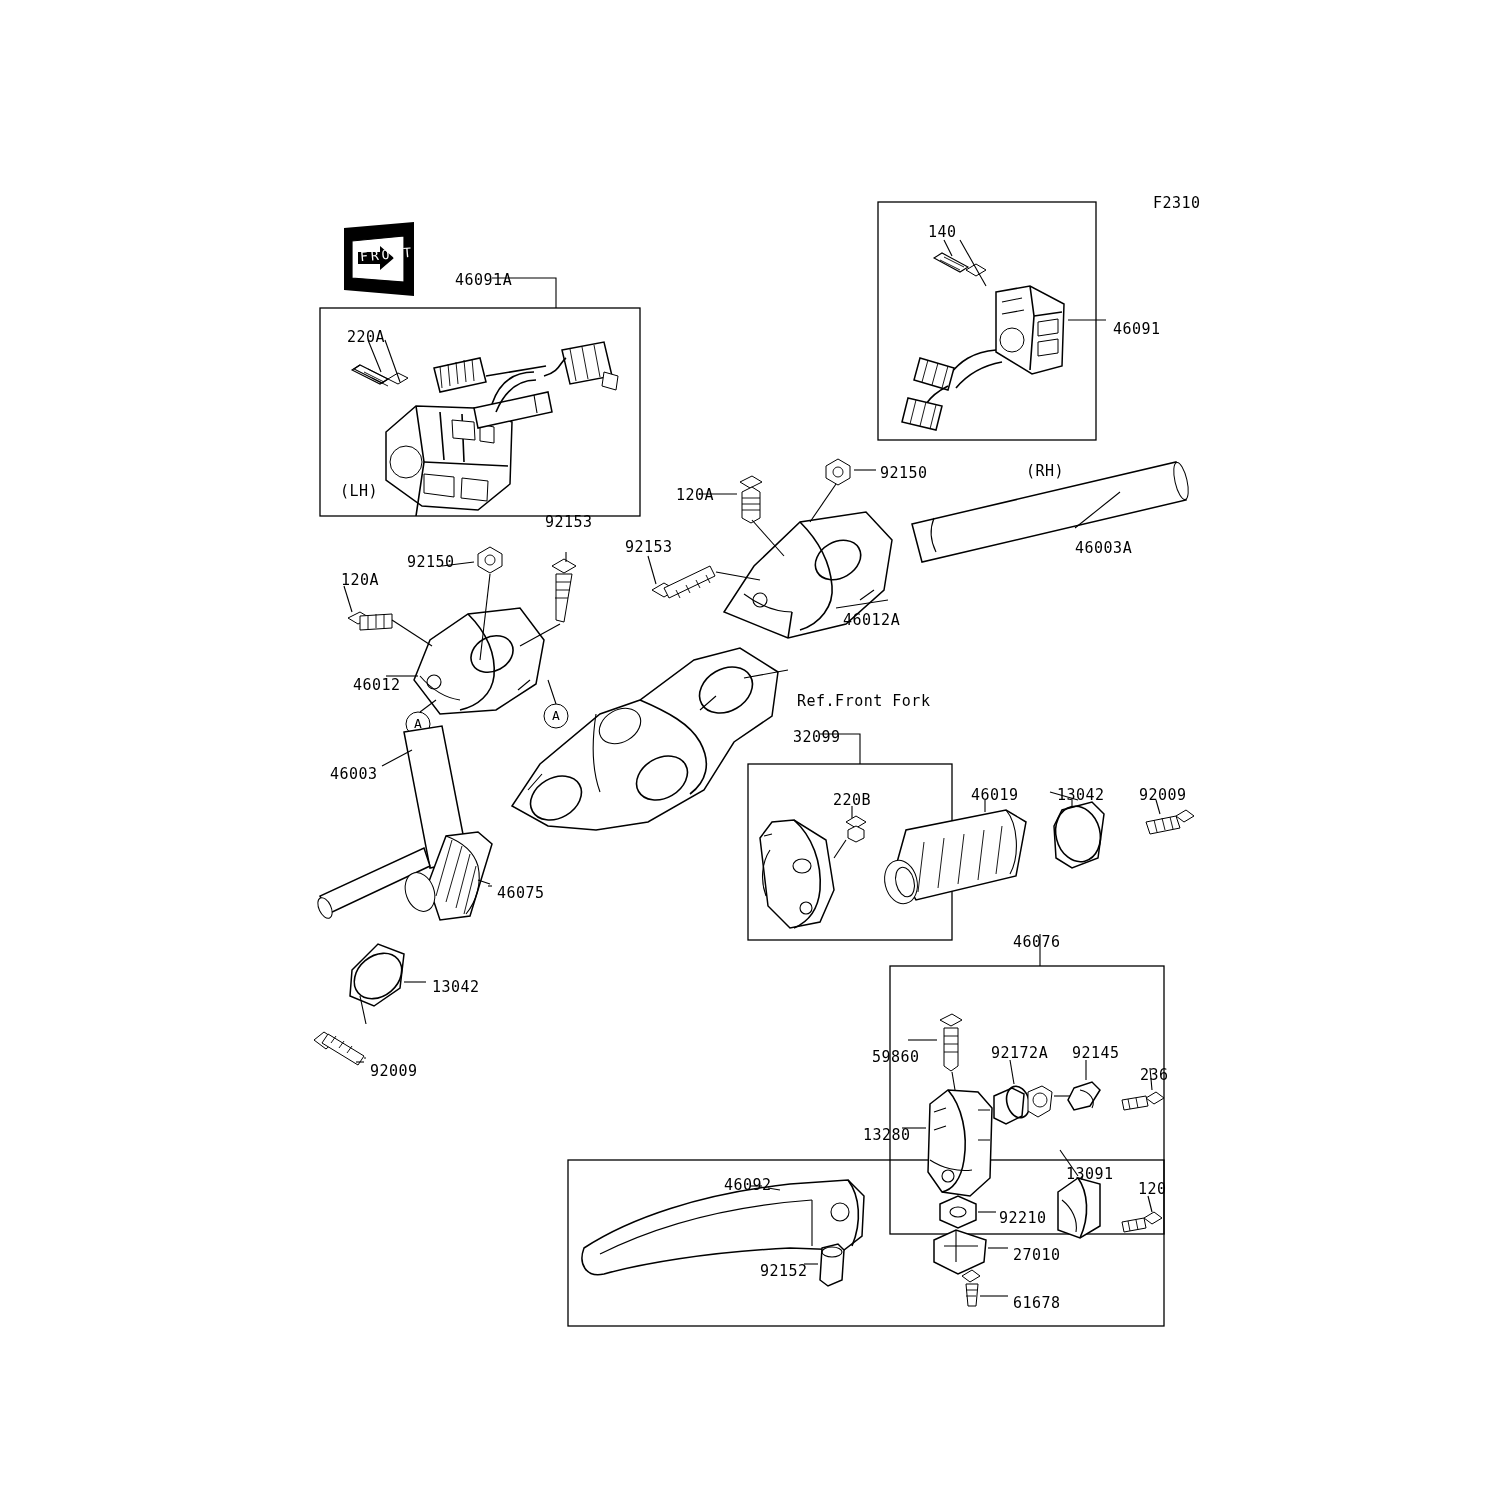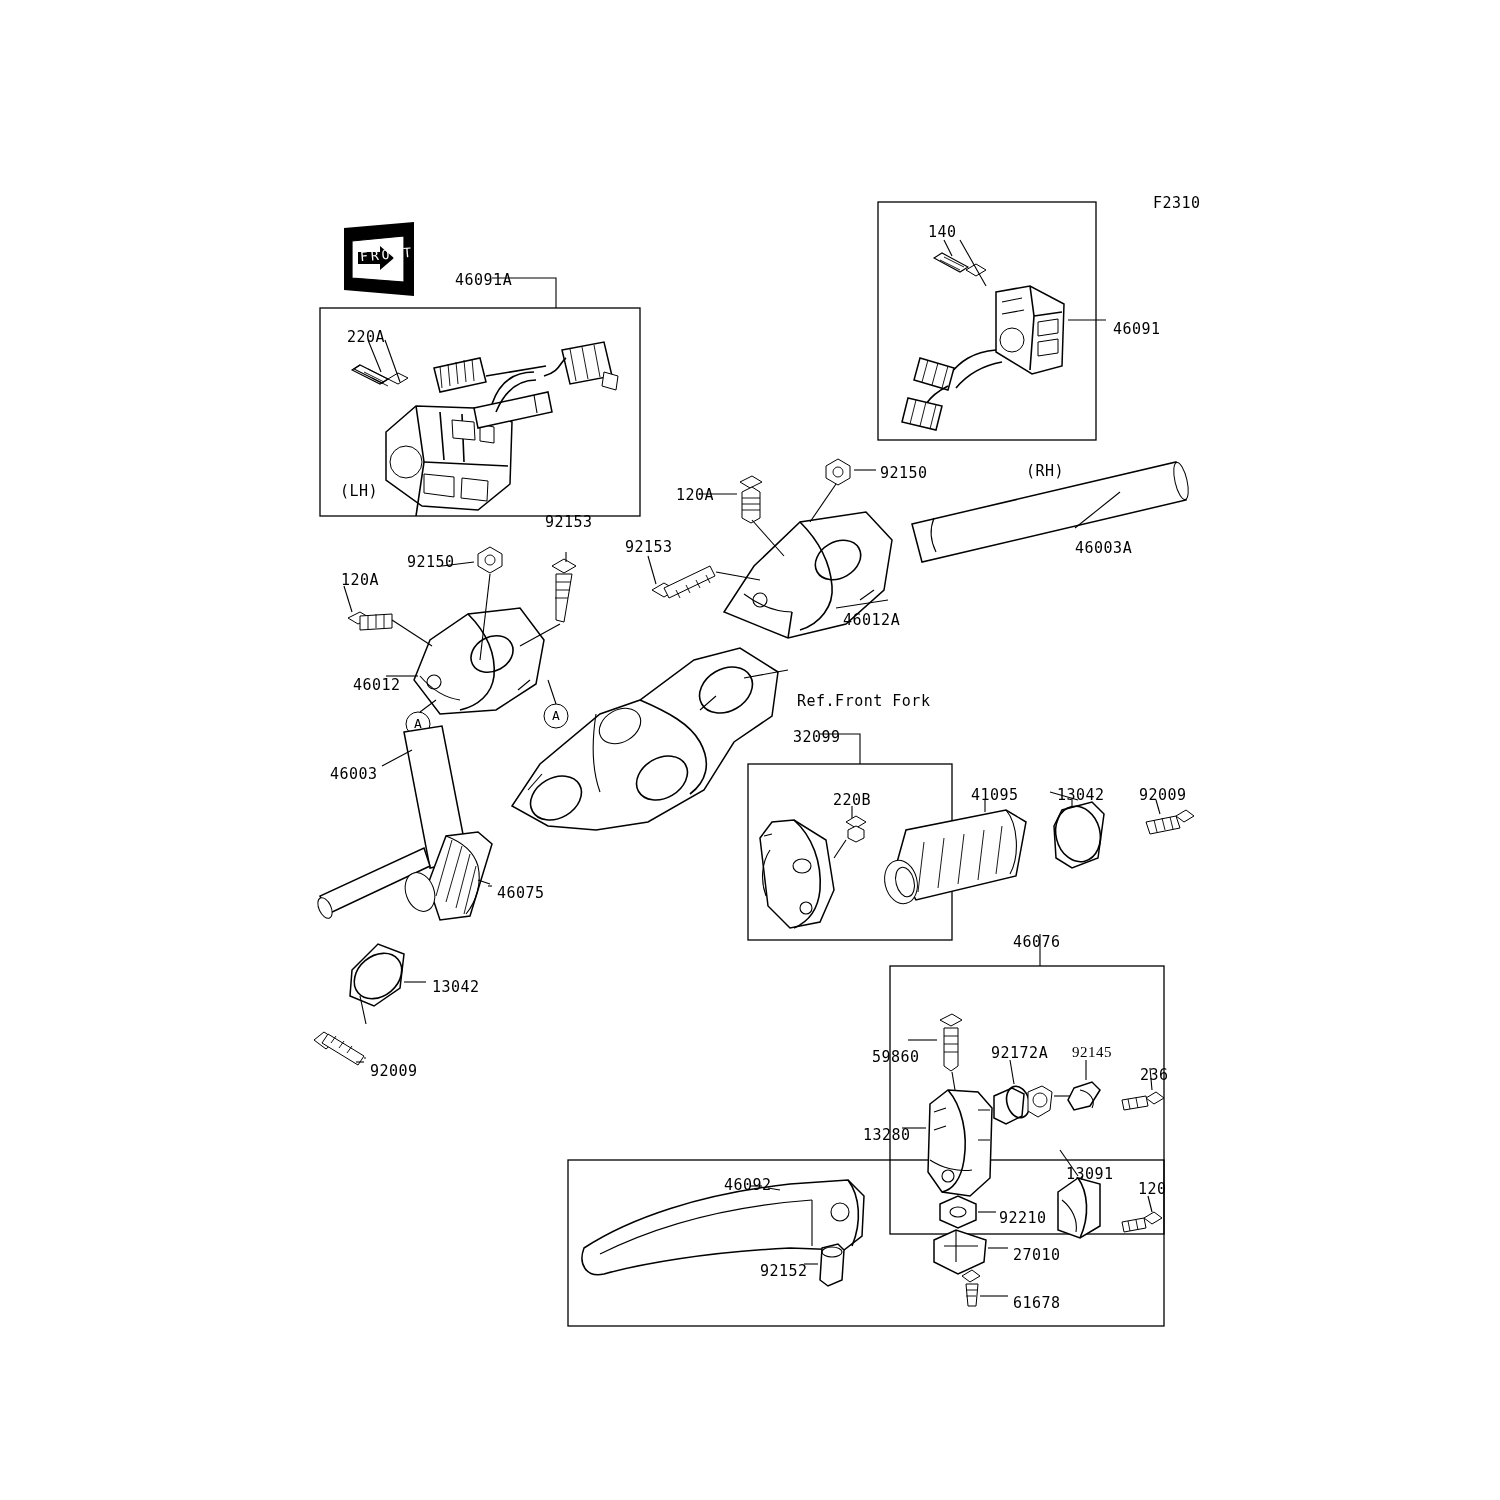--- a/index.html
+++ b/index.html
@@ -354,30 +354,30 @@
   <div class="lbl" style="left:843px; top:611px;">46012A</div>
   <div class="lbl" style="left:407px; top:553px;">92150</div>
   <div class="lbl" style="left:341px; top:571px;">120A</div>
   <div class="lbl" style="left:337px; top:676px;margin-left:16px;">46012</div>
   <div class="lbl" style="left:797px; top:666px;margin-top:26px;">Ref.Front Fork</div>
   <div class="lbl" style="left:414px; top:716px; font-size:13px;">A</div>
   <div class="lbl" style="left:552px; top:708px; font-size:13px;">A</div>
   <div class="lbl" style="left:793px; top:728px;">32099</div>
   <div class="lbl" style="left:330px; top:765px;">46003</div>
   <div class="lbl" style="left:833px; top:791px;">220B</div>
-  <div class="lbl" style="left:971px; top:786px;">41095</div>
+  <div class="lbl" style="left:971px; top:786px;">46019</div>
   <div class="lbl" style="left:1057px; top:786px;">13042</div>
   <div class="lbl" style="left:1139px; top:786px;">92009</div>
   <div class="lbl" style="left:497px; top:884px;">46075</div>
   <div class="lbl" style="left:432px; top:978px;">13042</div>
   <div class="lbl" style="left:1013px; top:933px;">46076</div>
   <div class="lbl" style="left:370px; top:1062px;">92009</div>
   <div class="lbl" style="left:872px; top:1048px;">59860</div>
   <div class="lbl" style="left:991px; top:1044px;">92172A</div>
-  <div class="lbl" style="left:1072px; top:1044px;font-family:Liberation Serif, serif;">92145</div>
+  <div class="lbl" style="left:1072px; top:1044px;">92145</div>
   <div class="lbl" style="left:1140px; top:1052px;margin-top:14px;">236</div>
   <div class="lbl" style="left:863px; top:1126px;">13280</div>
   <div class="lbl" style="left:1066px; top:1165px;">13091</div>
   <div class="lbl" style="left:724px; top:1176px;">46092</div>
   <div class="lbl" style="left:1138px; top:1180px;">120</div>
   <div class="lbl" style="left:999px; top:1209px;">92210</div>
   <div class="lbl" style="left:1013px; top:1246px;">27010</div>
   <div class="lbl" style="left:760px; top:1262px;">92152</div>
   <div class="lbl" style="left:1013px; top:1294px;">61678</div>
 

